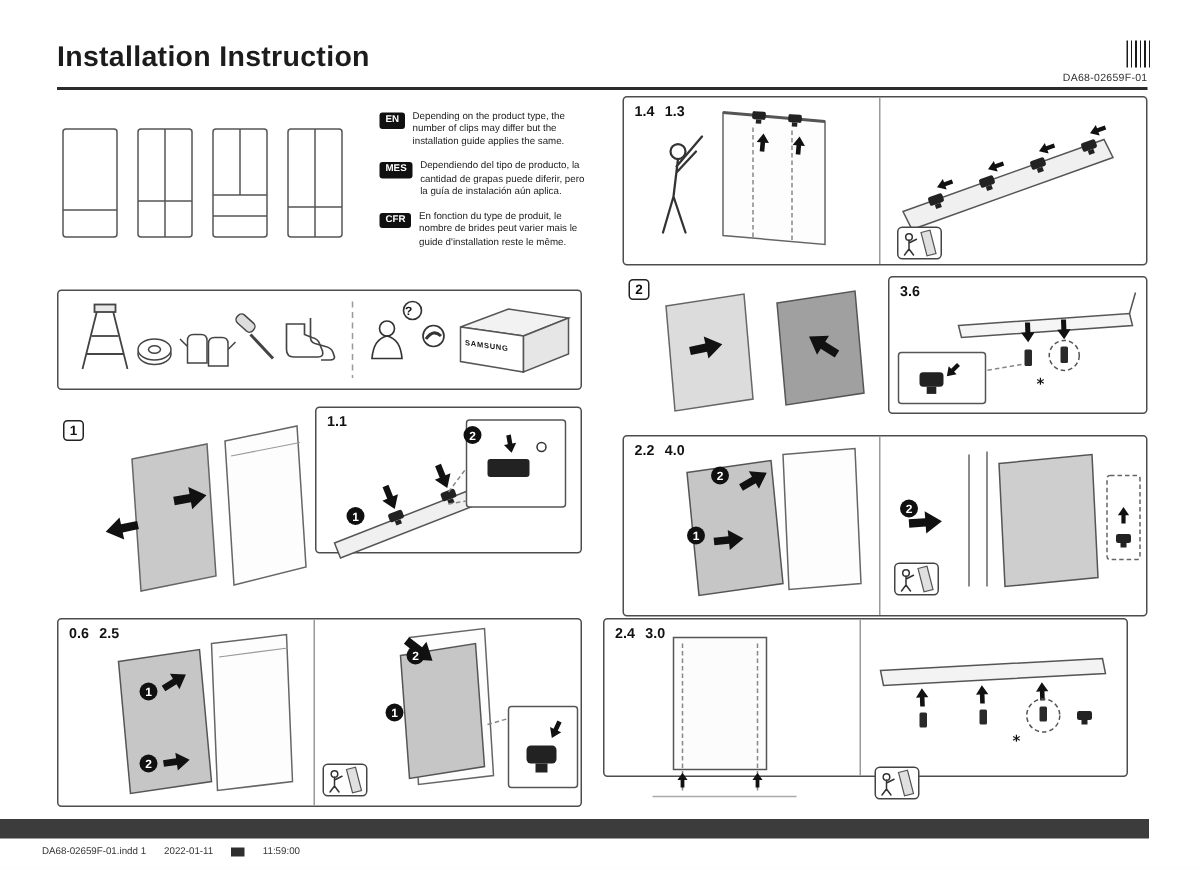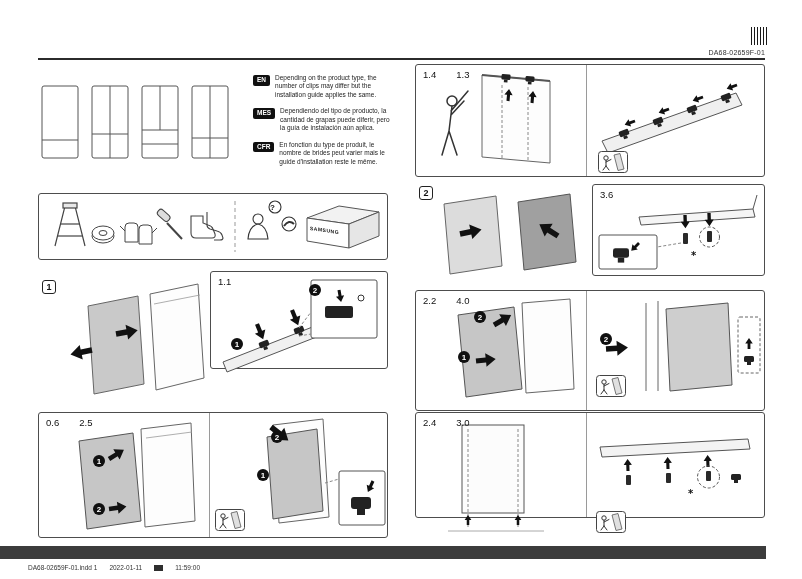--- a/index.html
+++ b/index.html
@@ -4,21 +4,21 @@
 <style>
   *{margin:0;padding:0;box-sizing:border-box}
   body{font-family:"Liberation Sans",sans-serif;background:#f2f2f2}
   .page{position:relative;width:802px;height:579px;background:#fff;overflow:hidden}
   .title{position:absolute;left:38px;top:28px;font-size:19px;font-weight:700;color:#1c1c1c;letter-spacing:.2px}
   .rule{position:absolute;left:38px;top:58px;width:727px;height:2px;background:#2b2b2b}
   .docnum{position:absolute;top:49px;left:565px;width:200px;text-align:right;font-size:7px;color:#333;letter-spacing:.2px}
   .barcode{position:absolute;left:751px;top:27px;width:17px;height:18px;
            background:repeating-linear-gradient(90deg,#1a1a1a 0 1px,#fff 1px 3px)}
   .panel{position:absolute;border:1px solid #4d4d4d;border-radius:3px;background:#fff}
-  .panel-label{position:absolute;top:4px;left:7px;display:flex;gap:20px;font-size:9.5px;font-weight:400;color:#111;z-index:3}
+  .panel-label{position:absolute;top:4px;left:7px;display:flex;gap:7px;font-size:9.5px;font-weight:700;color:#111;z-index:3}
   .inner-divider{position:absolute;top:0;bottom:0;width:1px;background:#9a9a9a;z-index:1}
   .badge{position:absolute;width:14px;height:14px;border:1.5px solid #222;border-radius:3px;background:#fff;
          font-size:9px;font-weight:700;color:#111;display:flex;align-items:center;justify-content:center;z-index:2}
   .marker{position:absolute;width:12px;height:12px;border-radius:50%;background:#101010;color:#fff;
           font-size:8px;font-weight:700;display:flex;align-items:center;justify-content:center;z-index:4}
   .ill{position:absolute}
   .lang-block{position:absolute;left:253px;top:74px;width:142px}
   .lang-row{display:flex;align-items:flex-start;gap:5px;margin-bottom:8px}
   .lang-tag{flex:0 0 auto;background:#101010;color:#fff;font-size:6.5px;font-weight:700;padding:2px 4px;border-radius:2px;line-height:1;margin-top:1px}
   .lang-text{font-size:6.5px;line-height:1.3;color:#222}
@@ -46,20 +46,21 @@
       <rect x="0.5" y="0.5" width="29" height="21" rx="3" fill="#fff" stroke="#444"></rect>
       <circle cx="8" cy="7" r="2.2" fill="none" stroke="#333"></circle>
       <path d="M8,9.2 L8,15 M8,11 L13,8.5 M8,15 L5,19 M8,15 L11,19" fill="none" stroke="#333" stroke-linecap="round"></path>
       <polygon points="16,4 22,2.5 26,18 20,19.5" fill="#e0e0e0" stroke="#555" stroke-width="0.8"></polygon>
     </g>
   </defs>
 </svg>
 
 <div class="page">
 
+  <div class="title">Installation Instruction</div>
   <div class="rule"></div>
   <div class="docnum">DA68-02659F-01</div>
   <div class="barcode"></div>
 
   <div class="ill" style="left:40px;top:84px">
     <svg width="190" height="78" viewBox="0 0 190 78">
       <g fill="#fff" stroke="#555">
         <rect x="2" y="2" width="36" height="72" rx="2"></rect>
           <line x1="2" y1="56" x2="38" y2="56"></line>
       </g>
@@ -287,21 +288,21 @@
       <rect x="150" y="26" width="22" height="56" rx="2" fill="#fff" stroke="#666" stroke-dasharray="3,2"></rect>
       <use href="#sym-clip" transform="translate(161,68)"></use>
       <use href="#sym-arrow" transform="translate(161,58) rotate(-90) scale(0.5)"></use>
       <use href="#sym-care" transform="translate(8,84)"></use>
     </svg>
     <div class="marker" style="left:58px;top:20px">2</div>
     <div class="marker" style="left:42px;top:60px">1</div>
     <div class="marker" style="left:184px;top:42px">2</div>
   </div>
 
-  <div class="panel" style="left:415px;top:412px;width:350px;height:106px">
+  <div class="panel" style="left:402px;top:412px;width:350px;height:106px">
     <div class="panel-label">
       <span>2.4</span>
       <span>3.0</span>
     </div>
     <div class="inner-divider" style="left:170px"></div>
     <svg class="ill" style="left:0;top:0" width="170" height="124" viewBox="0 0 170 124">
       <rect x="46" y="12" width="62" height="88" fill="#fcfcfc" stroke="#555"></rect>
       <line x1="52" y1="16" x2="52" y2="116" stroke="#888" stroke-dasharray="3,2"></line>
       <line x1="102" y1="16" x2="102" y2="116" stroke="#888" stroke-dasharray="3,2"></line>
       <line x1="32" y1="118" x2="128" y2="118" stroke="#aaa"></line>

